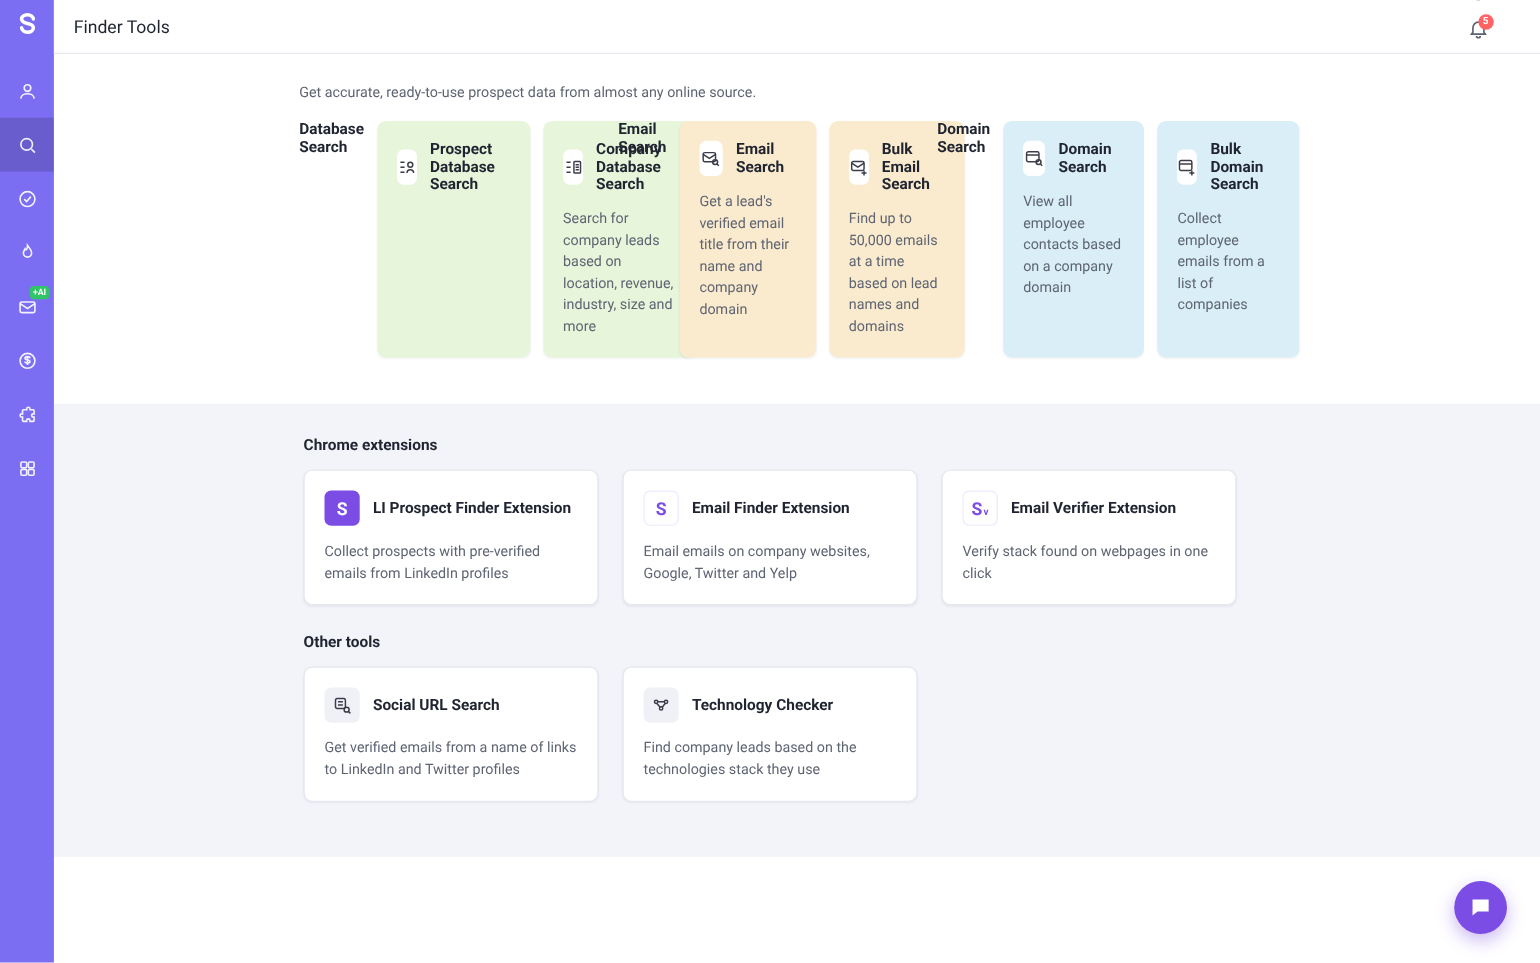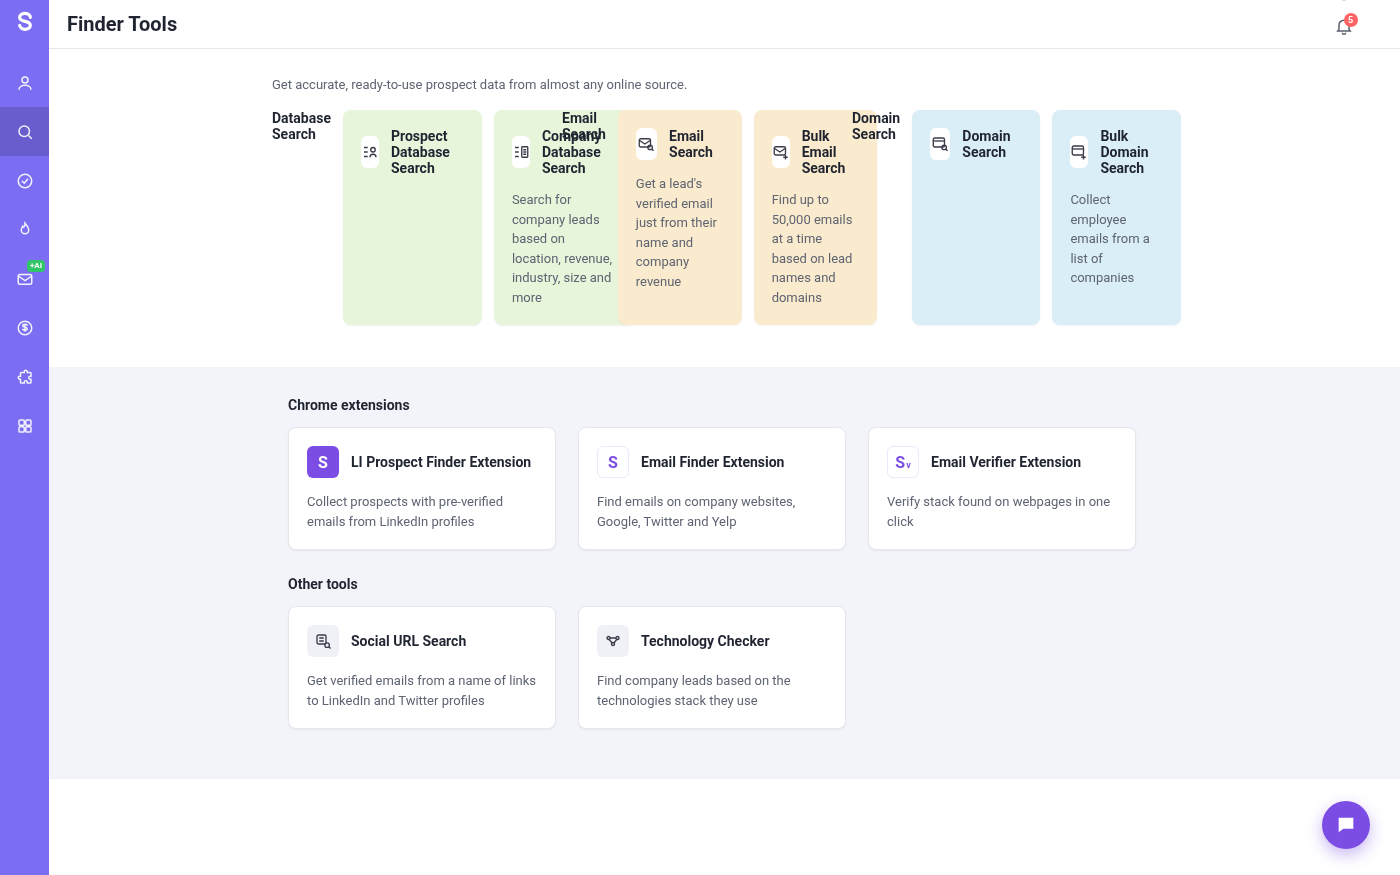--- a/index.html
+++ b/index.html
@@ -24,21 +24,21 @@
   
   .sidebar{position:absolute;left:0;top:0;bottom:0;width:49px;background:var(--purple-bg);display:flex;flex-direction:column;align-items:center;padding-top:8px;text-align:center;}
   .logo{width:32px;height:32px;display:flex;align-items:center;justify-content:center;color:#fff;font-weight:700;font-size:20px;margin-bottom:18px;}
   .nav-item{width:49px;height:49px;display:flex;align-items:center;justify-content:center;color:rgba(255,255,255,.9);cursor:pointer;position:relative;}
   .nav-item.active{background:rgba(0,0,0,.15);}
   .nav-item svg{width:18px;height:18px;stroke:currentColor;fill:none;stroke-width:2;}
   .nav-badge{position:absolute;top:6px;right:4px;background:#30c566;color:#fff;font-size:8px;font-weight:700;padding:1px 3px;border-radius:4px;line-height:1.2;}
   
   
   .topbar{position:absolute;left:49px;right:0;top:0;height:49px;border-bottom:1px solid var(--border);display:flex;align-items:center;justify-content:space-between;padding:0 18px;background:#fff;}
-  .topbar-title{font-weight:700;font-size:20px;color:var(--txt);}
+  .topbar-title{font-weight:400;font-size:16px;color:var(--txt);}
   .topbar-right{display:flex;align-items:center;gap:14px;flex-direction:column;}
   .upgrade-btn{background:#f1eeff;color:#7a5ef0;border:none;padding:7px 14px;border-radius:6px;font-size:13px;font-weight:600;cursor:pointer;}
   .tb-icon{width:20px;height:20px;color:#5b6070;cursor:pointer;display:flex;align-items:center;justify-content:center;position:relative;}
   .tb-icon svg{width:20px;height:20px;stroke:currentColor;fill:none;stroke-width:1.8;}
   .notif-dot{position:absolute;top:-3px;right:-4px;background:#ff6363;color:#fff;font-size:9px;font-weight:700;border-radius:8px;min-width:14px;height:14px;display:flex;align-items:center;justify-content:center;padding:0 3px;}
   .avatar{width:30px;height:30px;border-radius:50%;background:#0f172a;color:#888;font-size:13px;font-weight:700;display:flex;align-items:center;justify-content:center;cursor:pointer;}
   .avatar-wrap{display:flex;align-items:center;gap:4px;cursor:pointer;color:#94979f;}
   .lang{display:flex;align-items:center;gap:4px;font-size:13px;font-weight:600;color:#14532d;cursor:pointer;}
   .caret{width:10px;height:10px;}
   
@@ -61,21 +61,21 @@
   .card-icon{width:32px;height:32px;border-radius:6px;background:#fff;display:flex;align-items:center;justify-content:center;color:#3b3d4a;}
   .card-icon svg{width:18px;height:18px;stroke:currentColor;fill:none;stroke-width:1.8;}
   .card-icon.purple{background:#7b4de4;color:#fff;border:none;}
   .card-icon.purple-outline{border:1px solid var(--icon-box-border);color:#7b4de4;}
   .card-icon.purple-outline .s-text{color:#7b4de4;}
   .s-text{font-weight:700;font-size:16px;}
   .s-sub{font-size:9px;font-weight:700;margin-left:1px;}
   .card-title{font-weight:700;font-size:14px;color:var(--txt);}
   .card-desc{font-size:13px;color:var(--muted);line-height:1.5;}
   
-  .section2{background:var(--page-bg);padding:30px 0 50px 16px;margin-top:30px;}
+  .section2{background:var(--page-bg);padding:30px 0 50px 4px;margin-top:30px;}
   .sub-heading{font-size:14px;font-weight:700;margin-bottom:14px;}
   .row-grid{display:grid;grid-template-columns:repeat(3,268px);gap:22px;}
   
   
   .fab{position:absolute;right:30px;bottom:26px;width:48px;height:48px;border-radius:50%;background:#7b4de4;display:flex;align-items:center;justify-content:center;cursor:pointer;box-shadow:0 6px 16px rgba(123,77,228,.4);}
   .fab svg{width:22px;height:22px;fill:#fff;}
 </style>
 </head>
 <body>
 
@@ -212,21 +212,21 @@
               <div class="card-icon">
                 <svg viewBox="0 0 24 24">
                     <rect x="3" y="5" width="15" height="11" rx="2"></rect>
                     <path d="M3 7l7.5 5L18 7"></path>
                     <circle cx="17.5" cy="16.5" r="3"></circle>
                     <path d="M20 19l2 2"></path>
                   </svg>
               </div>
               <div class="card-title">Email Search</div>
             </div>
-            <div class="card-desc">Get a lead's verified email just from their name and company revenue</div>
+            <div class="card-desc">Get a lead's verified email title from their name and company domain</div>
           </div>
           <div class="card orange">
             <div class="card-header">
               <div class="card-icon">
                 <svg viewBox="0 0 24 24">
                     <rect x="3" y="5" width="15" height="11" rx="2"></rect>
                     <path d="M3 7l7.5 5L18 7"></path>
                     <path d="M15 19h6M18 16v6"></path>
                   </svg>
               </div>
@@ -243,20 +243,21 @@
               <div class="card-icon">
                 <svg viewBox="0 0 24 24">
                     <rect x="3" y="4" width="15" height="12" rx="2"></rect>
                     <path d="M3 8h15"></path>
                     <circle cx="17.5" cy="16.5" r="3"></circle>
                     <path d="M20 19l2 2"></path>
                   </svg>
               </div>
               <div class="card-title">Domain Search</div>
             </div>
+            <div class="card-desc">View all employee contacts based on a company domain</div>
           </div>
           <div class="card blue">
             <div class="card-header">
               <div class="card-icon">
                 <svg viewBox="0 0 24 24">
                     <rect x="3" y="4" width="15" height="12" rx="2"></rect>
                     <path d="M3 8h15"></path>
                     <path d="M15 19h6M18 16v6"></path>
                   </svg>
               </div>
@@ -282,21 +283,21 @@
           </div>
           <div class="card-desc">Collect prospects with pre-verified emails from LinkedIn profiles</div>
         </div>
         <div class="card white">
           <div class="card-header">
             <div class="card-icon purple-outline">
                 <span class="s-text">S</span>
               </div>
             <div class="card-title">Email Finder Extension</div>
           </div>
-          <div class="card-desc">Find emails on company websites, Google, Twitter and Yelp</div>
+          <div class="card-desc">Email emails on company websites, Google, Twitter and Yelp</div>
         </div>
         <div class="card white">
           <div class="card-header">
             <div class="card-icon purple-outline">
                 <span class="s-text">S<span class="s-sub">v</span></span>
               </div>
             <div class="card-title">Email Verifier Extension</div>
           </div>
           <div class="card-desc">Verify stack found on webpages in one click</div>
         </div>

